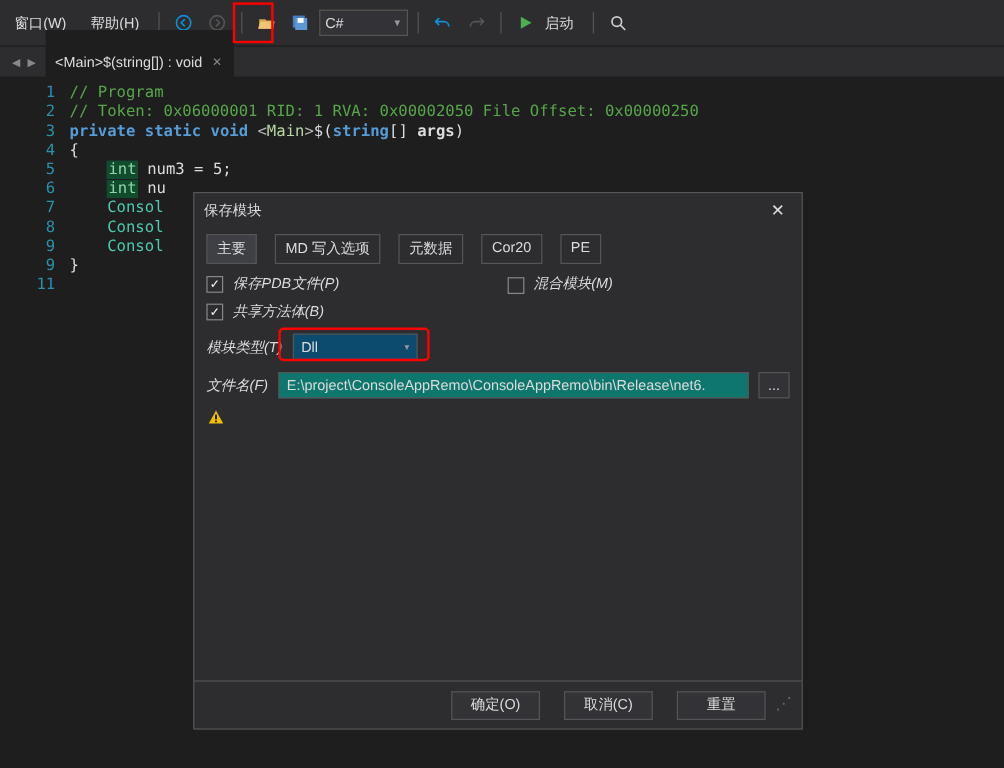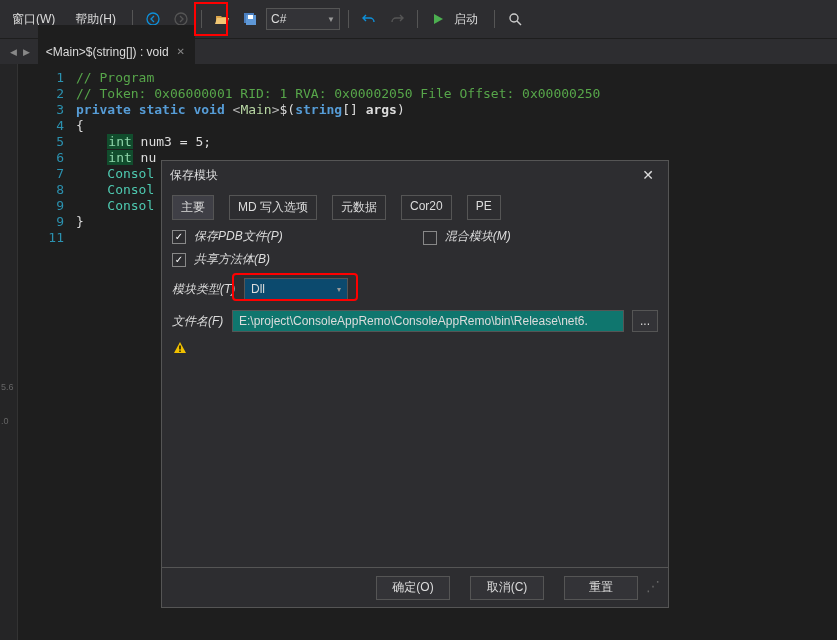--- a/index.html
+++ b/index.html
@@ -377,26 +377,20 @@
     <span class="tab-scroll-btn">◀</span>
     <span class="tab-scroll-btn">▶</span>
   </div>
   <div class="tab">
     <span>&lt;Main&gt;$(string[]) : void</span>
     <span class="tab-close">✕</span>
   </div>
 </div>
 
 <div class="editor-area">
-  <div class="left-gutter">
-    <div class="chart-strip">
-      <div class="chart-val">5.6</div>
-      <div class="chart-val">.0</div>
-    </div>
-  </div>
   <div class="code-container">
     <div class="line-numbers">
       <div>1</div>
       <div>2</div>
       <div>3</div>
       <div>4</div>
       <div>5</div>
       <div>6</div>
       <div>7</div>
       <div>8</div>

